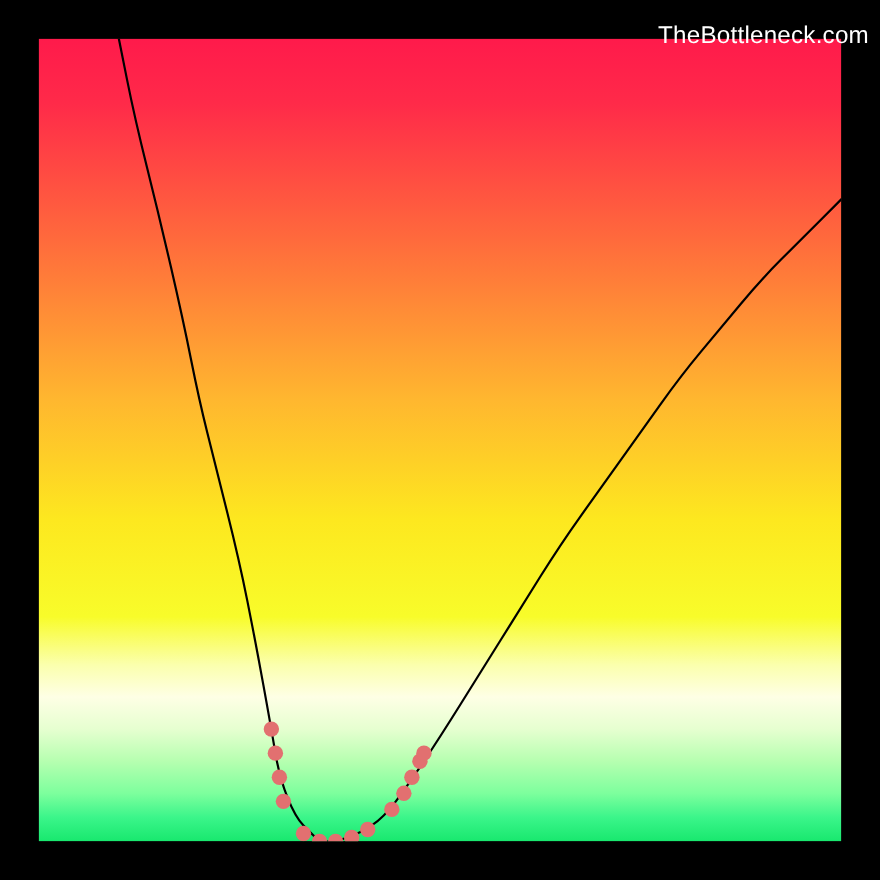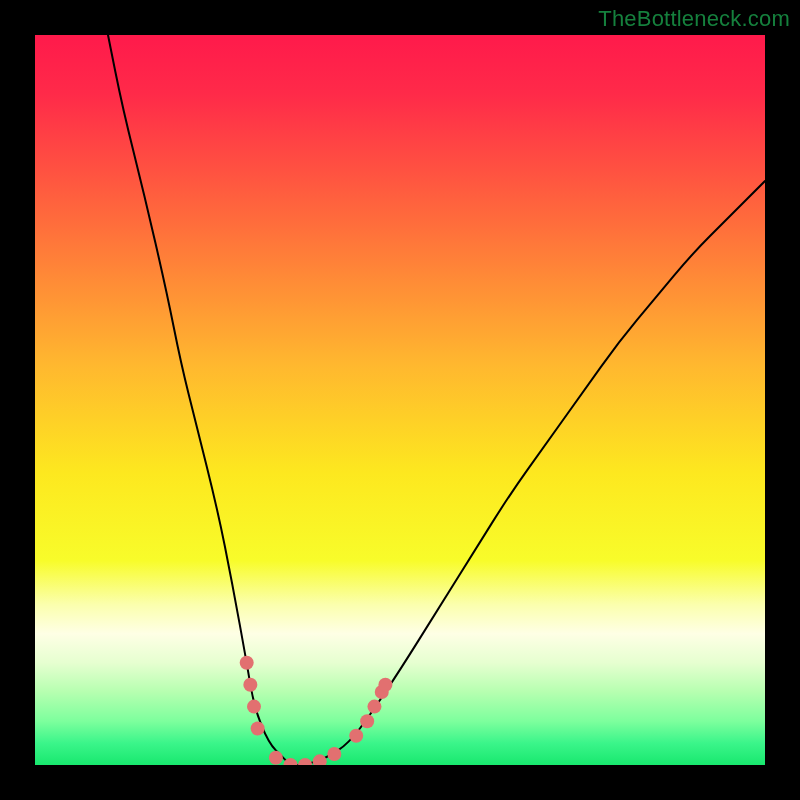--- a/index.html
+++ b/index.html
@@ -12,23 +12,23 @@
     font-family: Arial, Helvetica, sans-serif;
   }
   .frame {
     position: relative;
     width: 800px;
     height: 800px;
     background: #000;
   }
   .watermark {
     position: absolute;
-    top: 6px;
+    top: 19px;
     right: 10px;
-    color: #15803d;
+    color: #ffffff;
     font-size: 22px;
     font-weight: 500;
     letter-spacing: 0.2px;
     z-index: 10;
   }
   .plot-area {
     position: absolute;
     left: 35px;
     top: 35px;
     width: 730px;

